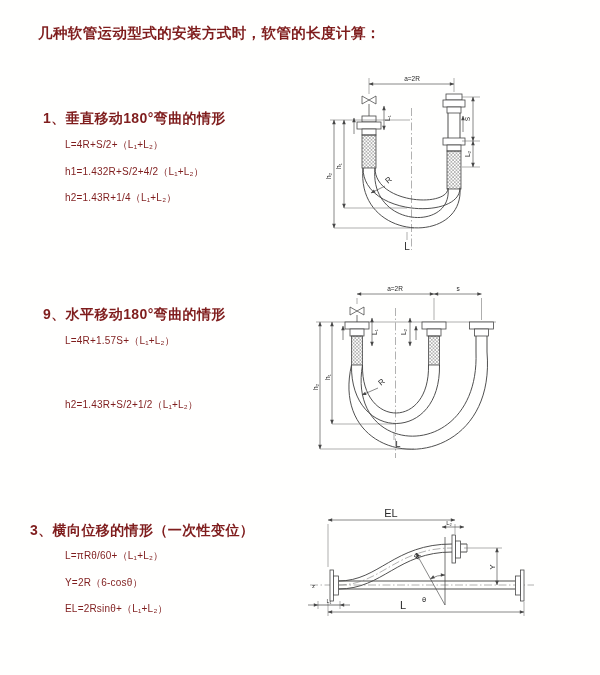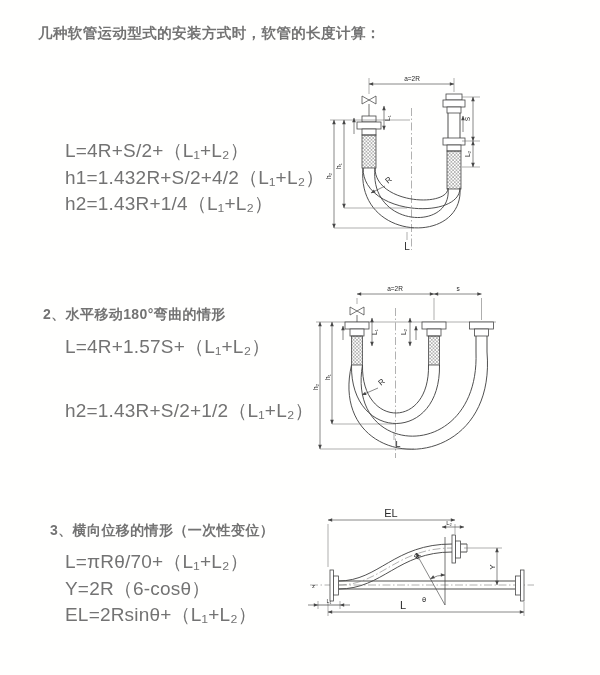--- a/index.html
+++ b/index.html
@@ -1,22 +1,22 @@
 <!DOCTYPE html>
 <html><head>
 <meta charset="utf-8">
 <style>
   html,body{margin:0;padding:0;background:#ffffff;}
   .page{
     position:relative;width:600px;height:675px;background:#fffffe;
-    font-family:"Liberation Sans","DejaVu Sans",sans-serif;color:#737373;overflow:hidden;
+    font-family:"Liberation Sans","DejaVu Sans",sans-serif;color:#7f1d1d;overflow:hidden;
   }
   .doc-title{position:absolute;left:38px;top:24px;font-size:14.5px;font-weight:700;letter-spacing:.4px;}
   .sec-heading{position:absolute;font-size:14px;font-weight:700;letter-spacing:.4px;}
-  .formula{position:absolute;font-size:19px;font-weight:400;letter-spacing:.2px;}
+  .formula{position:absolute;font-size:10px;font-weight:400;letter-spacing:.2px;}
   .diag{position:absolute;}
   svg text{font-family:"Liberation Sans","DejaVu Sans",sans-serif;fill:#2a2a2a;}
   .ln  {stroke:#474747;stroke-width:.75;fill:none;}
   .tube{stroke:#474747;stroke-width:.95;fill:none;}
   .cl  {stroke:#707070;stroke-width:.55;stroke-dasharray:8 2.5 1.5 2.5;fill:none;}
   .dim {stroke:#474747;stroke-width:.65;fill:none;}
   .ext {stroke:#5c5c5c;stroke-width:.5;fill:none;}
   .plate{fill:#ffffff;stroke:#474747;stroke-width:.8;}
   .braid{fill:url(#braidHatch);stroke:#474747;stroke-width:.8;}
   .dimtxt{font-size:6.5px;}
@@ -32,30 +32,31 @@
     <pattern id="braidHatch" width="3.4" height="3.4" patternUnits="userSpaceOnUse">
       <path d="M0,3.4 L3.4,0 M0,0 L3.4,3.4" stroke="#6b6b6b" stroke-width="0.45"></path>
     </pattern>
   </defs>
 </svg>
 
 <div class="page">
 
   <div class="doc-title">几种软管运动型式的安装方式时，软管的长度计算：</div>
 
+  <div class="sec-heading" style="left:43px;top:110px">1、垂直移动180°弯曲的情形</div>
   <div class="formula" style="left:65px;top:138px">L=4R+S/2+（L₁+L₂）</div>
   <div class="formula" style="left:65px;top:165px">h1=1.432R+S/2+4/2（L₁+L₂）</div>
   <div class="formula" style="left:65px;top:191px">h2=1.43R+1/4（L₁+L₂）</div>
 
-  <div class="sec-heading" style="left:43px;top:306px">2、水平移动180°弯曲的情形</div>
+  <div class="sec-heading" style="left:43px;top:306px">9、水平移动180°弯曲的情形</div>
   <div class="formula" style="left:65px;top:334px">L=4R+1.57S+（L₁+L₂）</div>
   <div class="formula" style="left:65px;top:398px">h2=1.43R+S/2+1/2（L₁+L₂）</div>
 
-  <div class="sec-heading" style="left:50px;top:522px">3、横向位移的情形（一次性变位）</div>
-  <div class="formula" style="left:65px;top:549px">L=πRθ/70+（L₁+L₂）</div>
+  <div class="sec-heading" style="left:30px;top:522px">3、横向位移的情形（一次性变位）</div>
+  <div class="formula" style="left:65px;top:549px">L=πRθ/60+（L₁+L₂）</div>
   <div class="formula" style="left:65px;top:576px">Y=2R（6-cosθ）</div>
   <div class="formula" style="left:65px;top:602px">EL=2Rsinθ+（L₁+L₂）</div>
 
   <svg class="diag" style="left:312px;top:70px" width="205" height="192" viewBox="0 0 205 192">
     <line class="cl" x1="99.5" y1="38" x2="99.5" y2="180"></line>
 
     <g>
       <path class="tube" d="M51,98 C44,172 152,176 148,118"></path>
       <path class="tube" d="M63,98 C57,158 141,162 136,118"></path>
       <path class="tube" d="M51,98 C51,146 148,150 148,118"></path>

